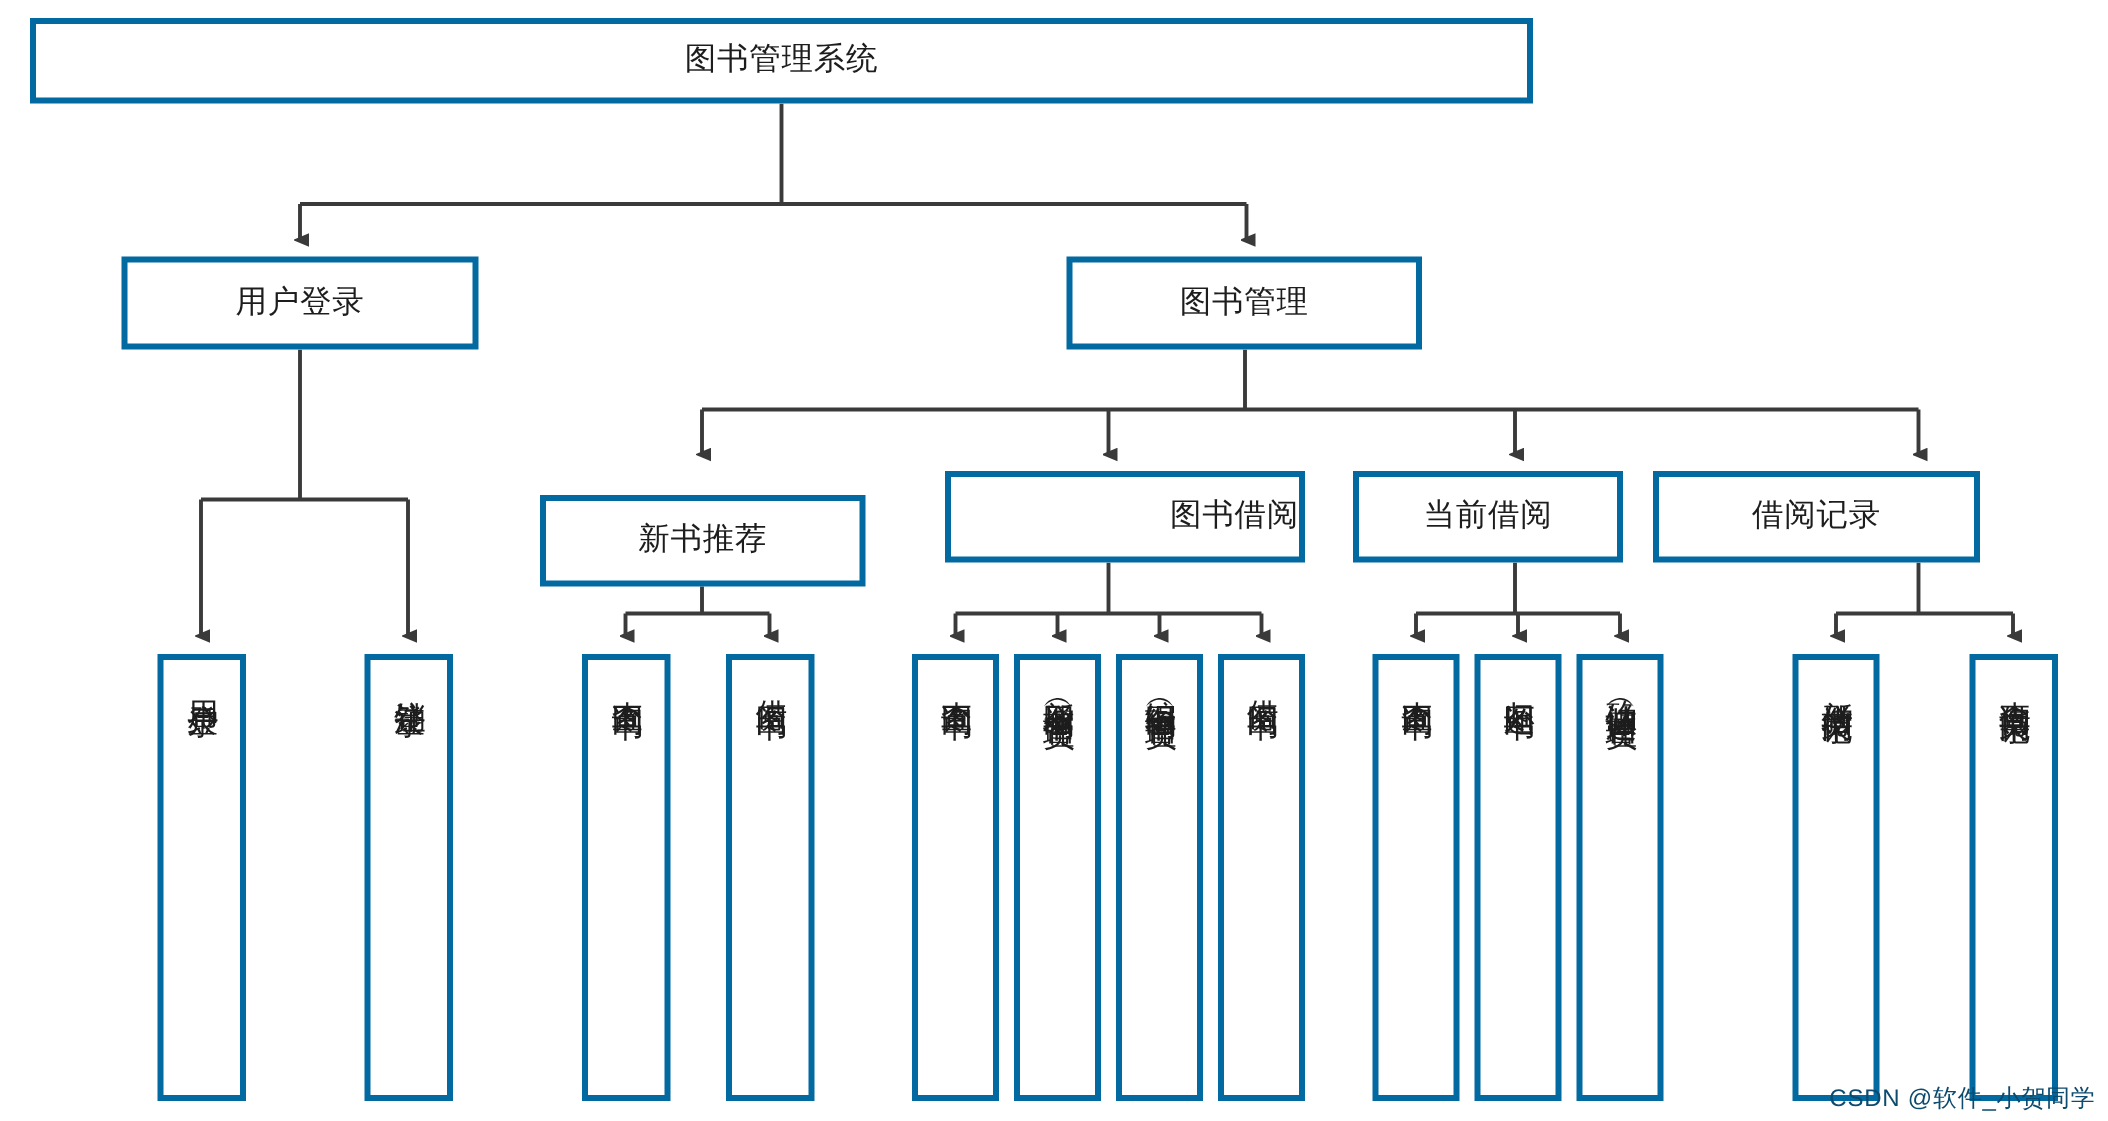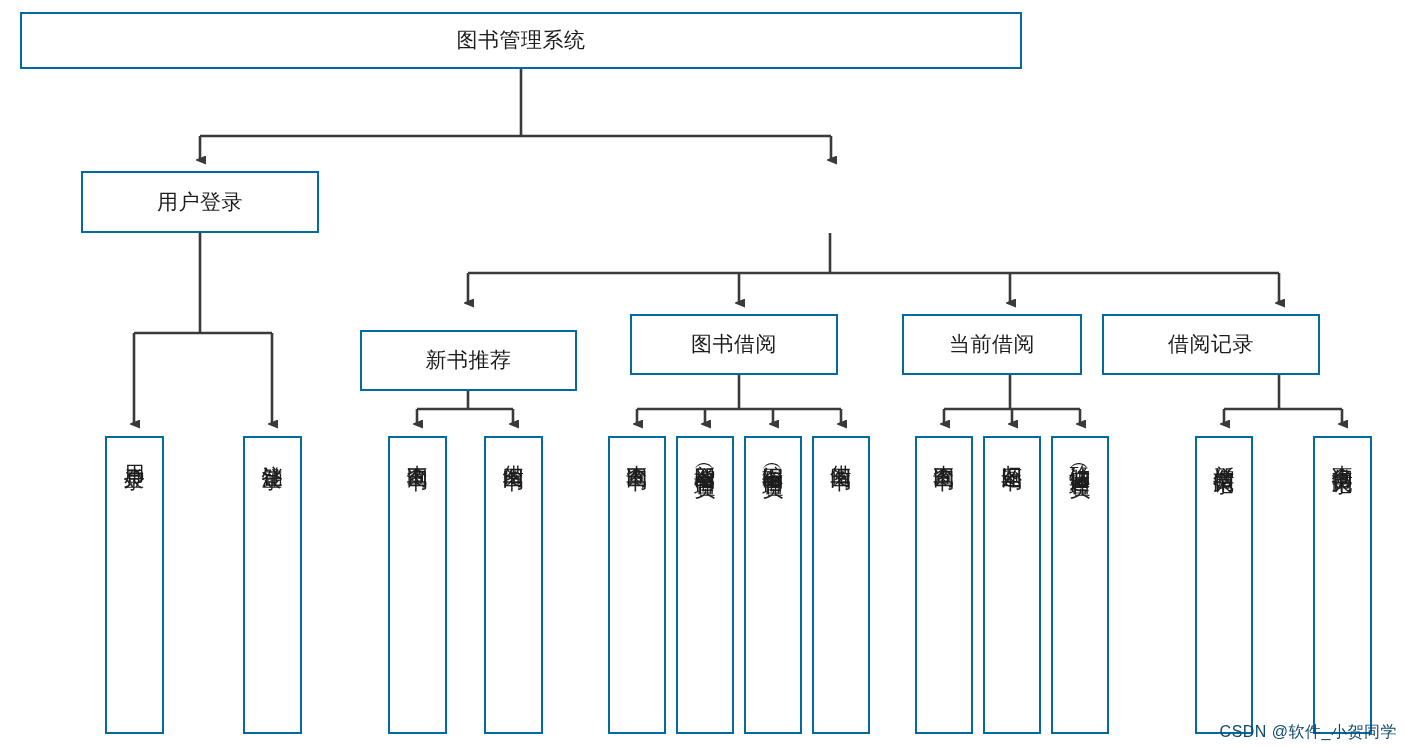--- a/index.html
+++ b/index.html
@@ -23,21 +23,21 @@
     left: 0;
     top: 0;
     width: 1405px;
     height: 747px;
     pointer-events: none;
   }
   .node {
     position: absolute;
     box-sizing: border-box;
     background: #ffffff;
-    border: 2px solid #0369a1;
+    border: 4px solid #0369a1;
     display: flex;
     align-items: center;
     justify-content: center;
     z-index: 2;
   }
   .node-label {
     color: #1d1d1d;
     font-size: 21px;
     line-height: 1.18;
     letter-spacing: 0.5px;
@@ -128,25 +128,28 @@
     </g>
   </svg>
 
   <div class="node horizontal" style="left:20px; top:12px; width:1002px; height:57px;">
     <span class="node-label">图书管理系统</span>
   </div>
 
   <div class="node horizontal" style="left:81px; top:171px; width:238px; height:62px;">
     <span class="node-label">用户登录</span>
   </div>
+  <div class="node horizontal" style="left:711px; top:171px; width:237px; height:62px;">
+    <span class="node-label">图书管理</span>
+  </div>
 
   <div class="node horizontal" style="left:360px; top:314px; width:217px; height:61px;margin-top:16px;">
     <span class="node-label">新书推荐</span>
   </div>
-  <div class="node horizontal" style="left:630px; top:314px; width:208px; height:61px;">
+  <div class="node horizontal" style="left:630px; top:314px; width:240px; height:61px;justify-content:flex-end;">
     <span class="node-label">图书借阅</span>
   </div>
   <div class="node horizontal" style="left:902px; top:314px; width:180px; height:61px;">
     <span class="node-label">当前借阅</span>
   </div>
   <div class="node horizontal" style="left:1102px; top:314px; width:218px; height:61px;">
     <span class="node-label">借阅记录</span>
   </div>
 
   <div class="node vertical" style="left:105px; top:436px; width:59px; height:298px;">

